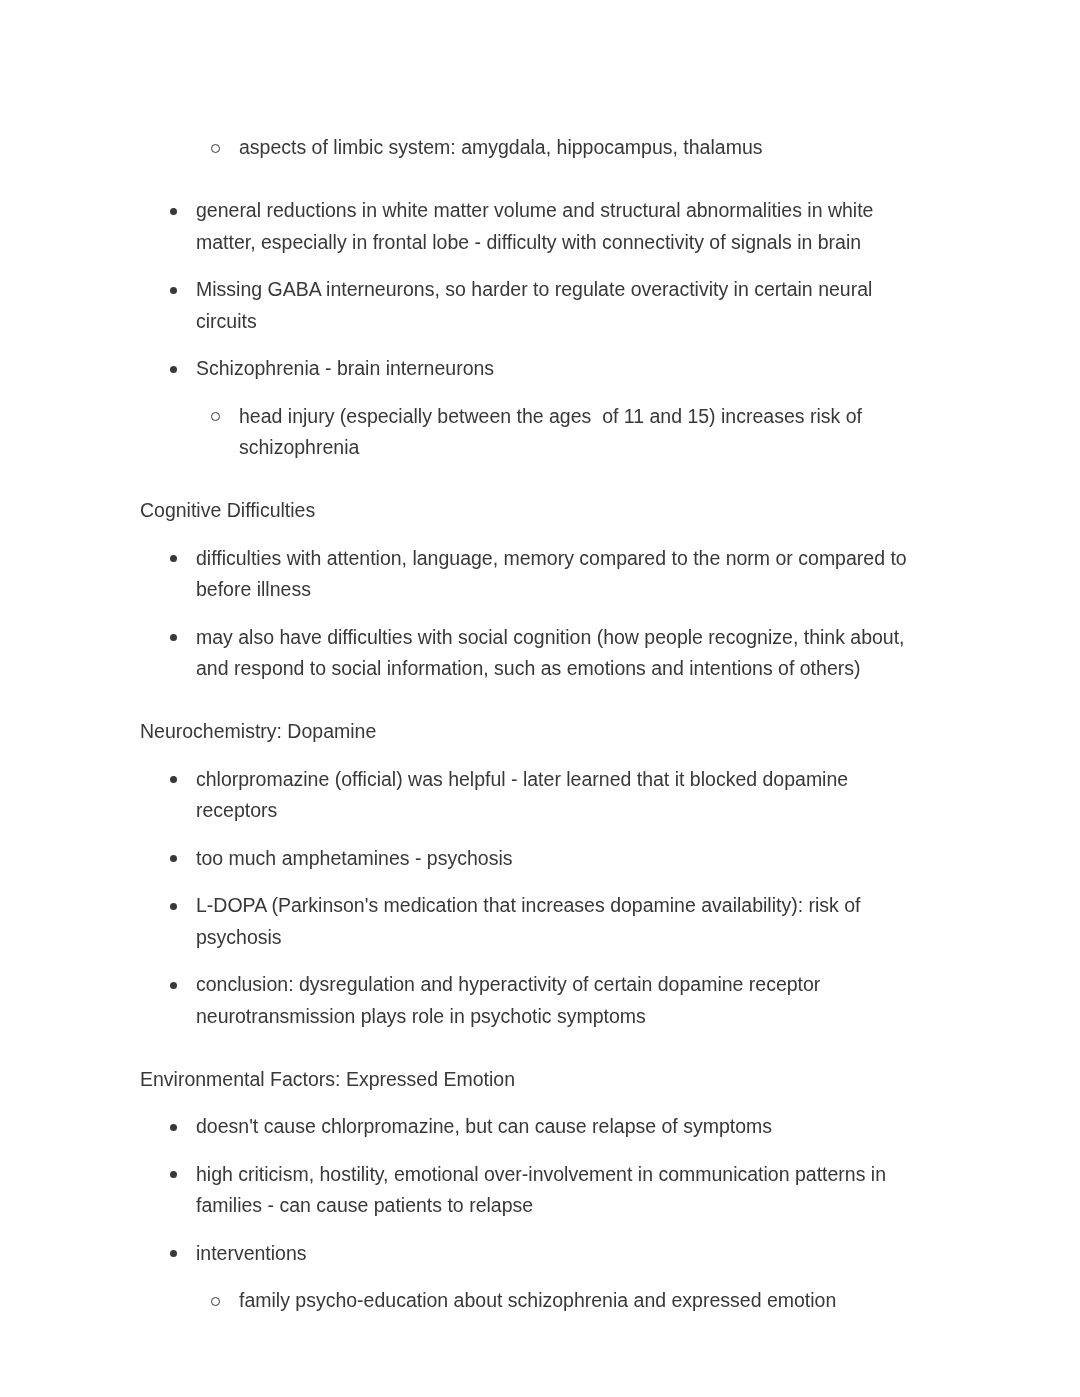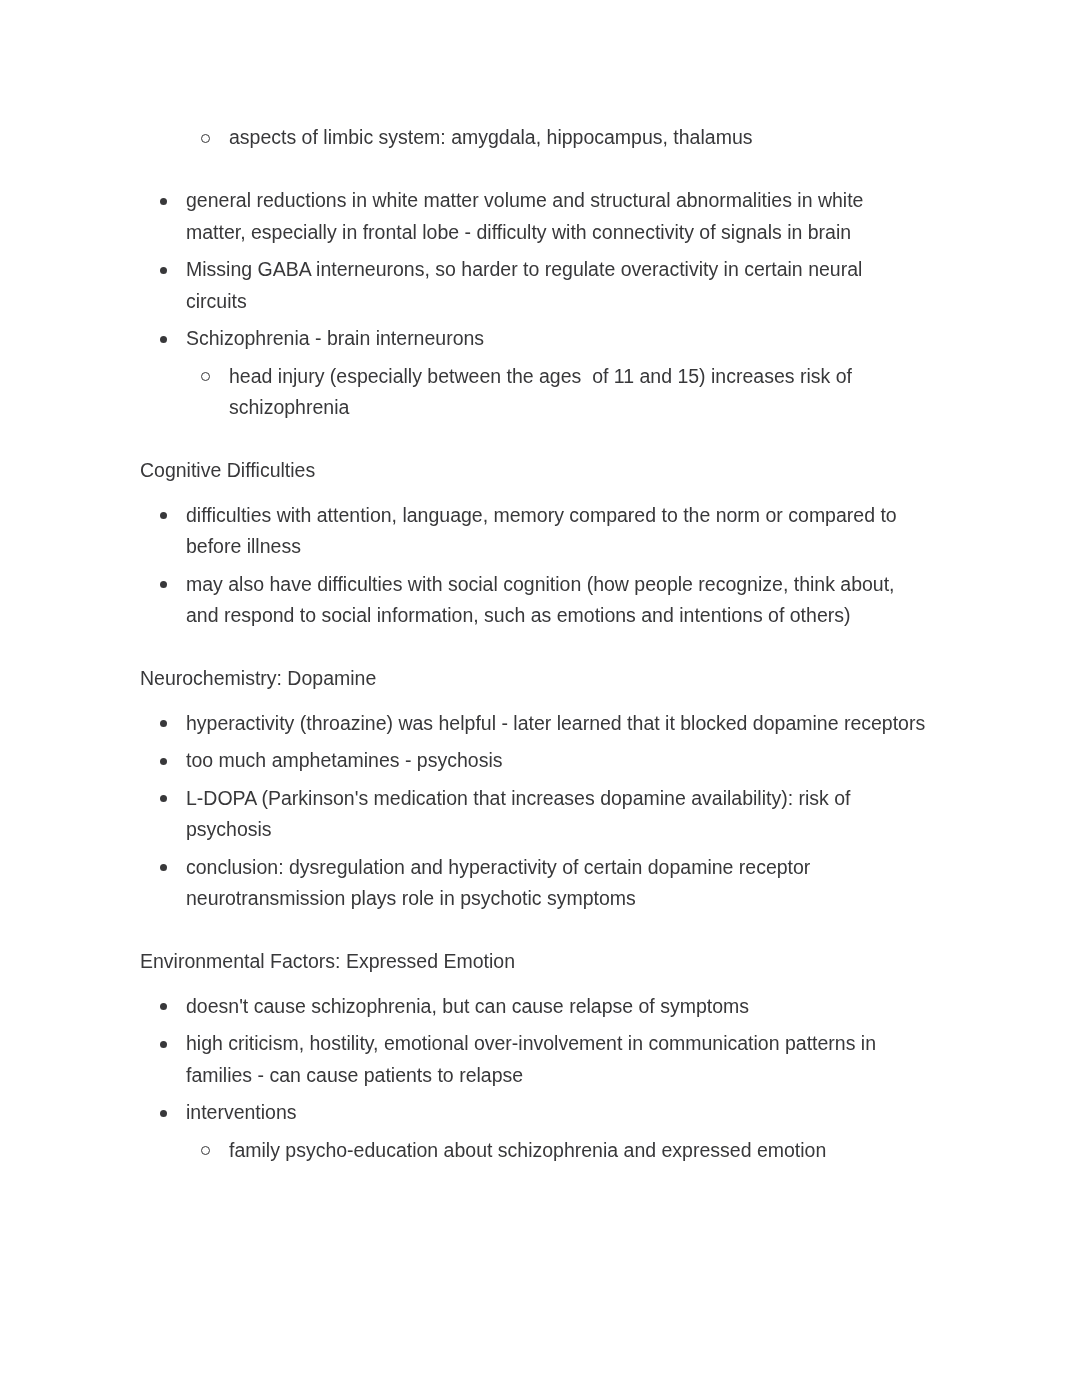--- a/index.html
+++ b/index.html
@@ -24,21 +24,21 @@
     position: absolute;
     left: 127px;
     top: 116px;
     width: 806px;
     font-size: 19.5px;
     line-height: 31.5px;
   }
   .sec { margin-top: 31.5px; }
   .sec:first-child { margin-top: 0; }
   .heading { margin: 13px; }
-  .li { position: relative; margin: 6px; }
+  .li { position: relative; margin: 16px; }
   .li .txt { white-space: pre-wrap; display: block; }
   .lvl1 { padding-left: 53px; }
   .lvl2 { padding-left: 96px; }
   .marker {
     position: absolute;
     box-sizing: border-box;
     border-radius: 50%;
   }
   .lvl1 > .marker {
     left: 27px;
@@ -93,40 +93,40 @@
         </div>
         <div class="li lvl1">
           <span class="marker"></span>
           <span class="txt">may also have difficulties with social cognition (how people recognize, think about, and respond to social information, such as emotions and intentions of others)</span>
         </div>
       </section>
       <section class="sec">
         <div class="heading">Neurochemistry: Dopamine</div>
         <div class="li lvl1">
           <span class="marker"></span>
-          <span class="txt">hyperactivity (throazine) was helpful - later learned that it blocked dopamine receptors</span>
+          <span class="txt">chlorpromazine (official) was helpful - later learned that it blocked dopamine receptors</span>
         </div>
         <div class="li lvl1">
           <span class="marker"></span>
           <span class="txt">too much amphetamines - psychosis</span>
         </div>
         <div class="li lvl1">
           <span class="marker"></span>
           <span class="txt">L-DOPA (Parkinson's medication that increases dopamine availability): risk of psychosis</span>
         </div>
         <div class="li lvl1">
           <span class="marker"></span>
           <span class="txt">conclusion: dysregulation and hyperactivity of certain dopamine receptor neurotransmission plays role in psychotic symptoms</span>
         </div>
       </section>
       <section class="sec">
         <div class="heading">Environmental Factors: Expressed Emotion</div>
         <div class="li lvl1">
           <span class="marker"></span>
-          <span class="txt">doesn't cause schizophrenia, but can cause relapse of symptoms</span>
+          <span class="txt">doesn't cause chlorpromazine, but can cause relapse of symptoms</span>
         </div>
         <div class="li lvl1">
           <span class="marker"></span>
           <span class="txt">high criticism, hostility, emotional over-involvement in communication patterns in families - can cause patients to relapse</span>
         </div>
         <div class="li lvl1">
           <span class="marker"></span>
           <span class="txt">interventions</span>
         </div>
         <div class="li lvl2">

